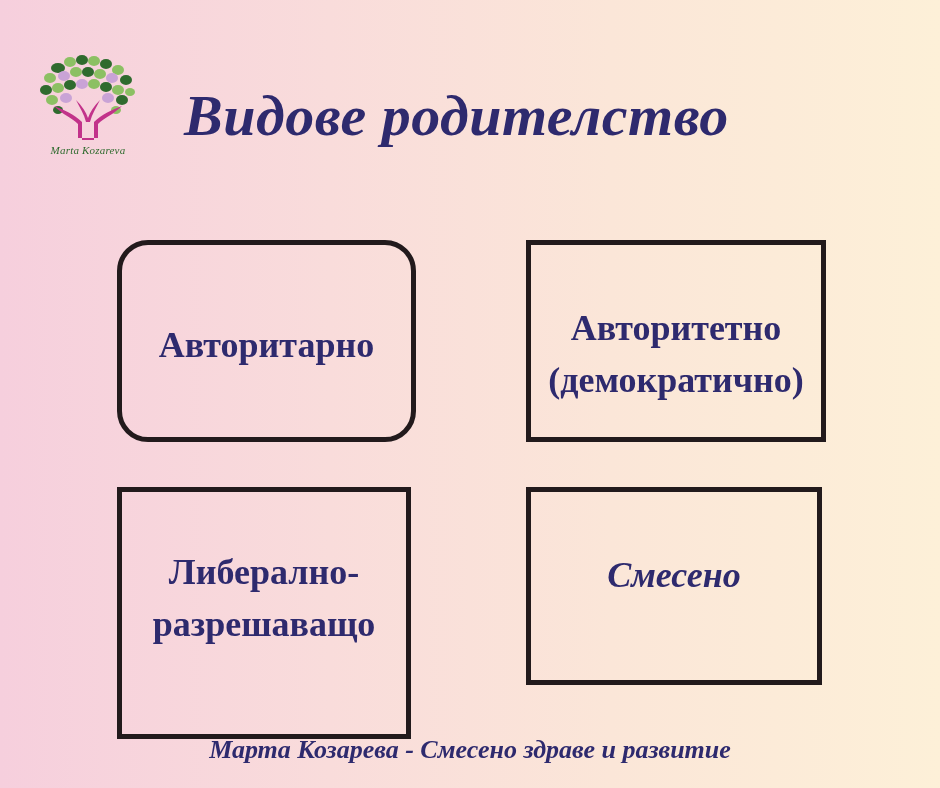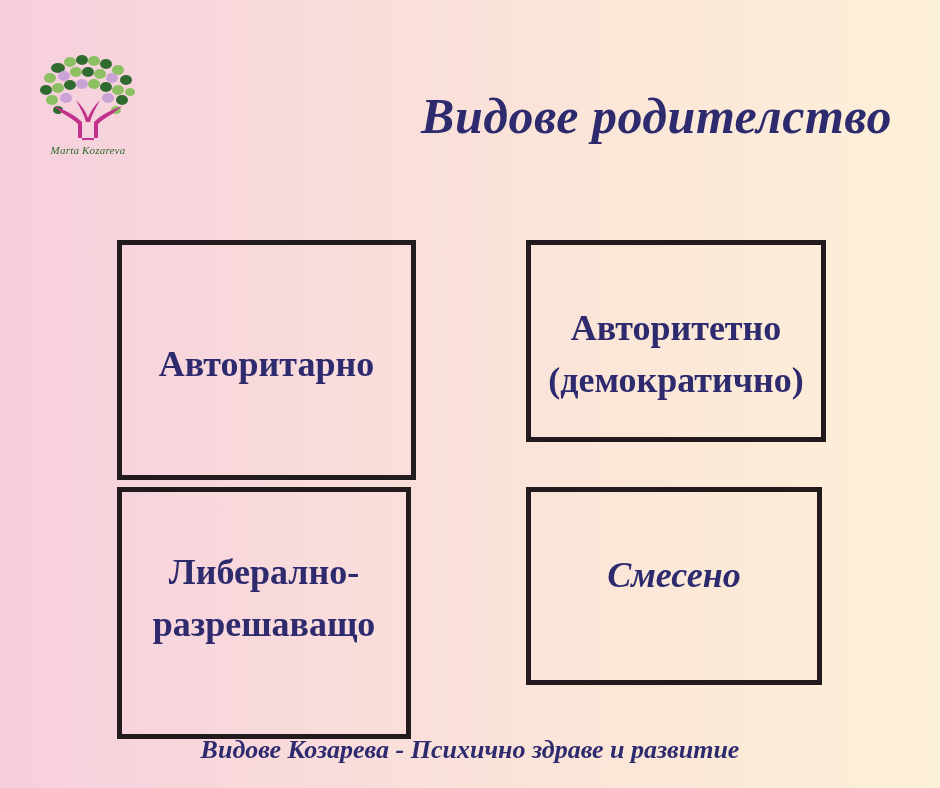--- a/index.html
+++ b/index.html
@@ -28,51 +28,50 @@
       width: 104px;
       text-align: center;
       font-family: "Liberation Serif", serif;
       font-style: italic;
       font-size: 11px;
       color: #2f6b2e;
       letter-spacing: 0.2px;
     }
     .title {
       position: absolute;
-      left: 172px;
+      left: 184px;
       top: 74px;
       width: 720px;
       font-family: "Liberation Serif", "DejaVu Serif", serif;
       font-weight: bold;
       font-style: italic;
-      font-size: 50px;
+      font-size: 58px;
       line-height: 84px;
       color: #2e2a6e;
       letter-spacing: 0.5px;
       white-space: nowrap;
-      text-align: right;
     }
     .box {
       position: absolute;
       box-sizing: border-box;
       border: 5px solid #221a1c;
       display: flex;
       align-items: center;
       justify-content: center;
       text-align: center;
     }
     .box-label {
       font-family: "Liberation Serif", "DejaVu Serif", serif;
       font-weight: bold;
       font-size: 36px;
       line-height: 52px;
       color: #2e2a6e;
       white-space: pre-line;
     }
-    #box-1 { left: 117px; top: 240px; width: 299px; height: 240px; }
+    #box-1 { left: 117px; top: 240px; width: 299px; height: 202px; border-radius: 31px; }
     #box-2 { left: 526px; top: 240px; width: 300px; height: 202px; }
     #box-3 { left: 117px; top: 487px; width: 294px; height: 252px; }
     #box-4 { left: 526px; top: 487px; width: 296px; height: 198px; }
     #box-1 .box-label { padding-top: 8px; }
     #box-2 .box-label { padding-bottom: 10px; margin-top: 36px; }
     #box-3 .box-label { padding-bottom: 30px; }
     #box-4 .box-label { padding-bottom: 22px; font-style: italic; }
     .footer {
       position: absolute;
       left: 0;
@@ -142,13 +141,13 @@
 
 <div class="box" id="box-3">
   <span class="box-label">Либерално-
 разрешаващо</span>
 </div>
 
 <div class="box" id="box-4">
   <span class="box-label">Смесено</span>
 </div>
 
-<div class="footer">Видове Козарева - Психично здраве и развитие</div>
+<div class="footer">Марта Козарева - Смесено здраве и развитие</div>
 
 </body></html>

